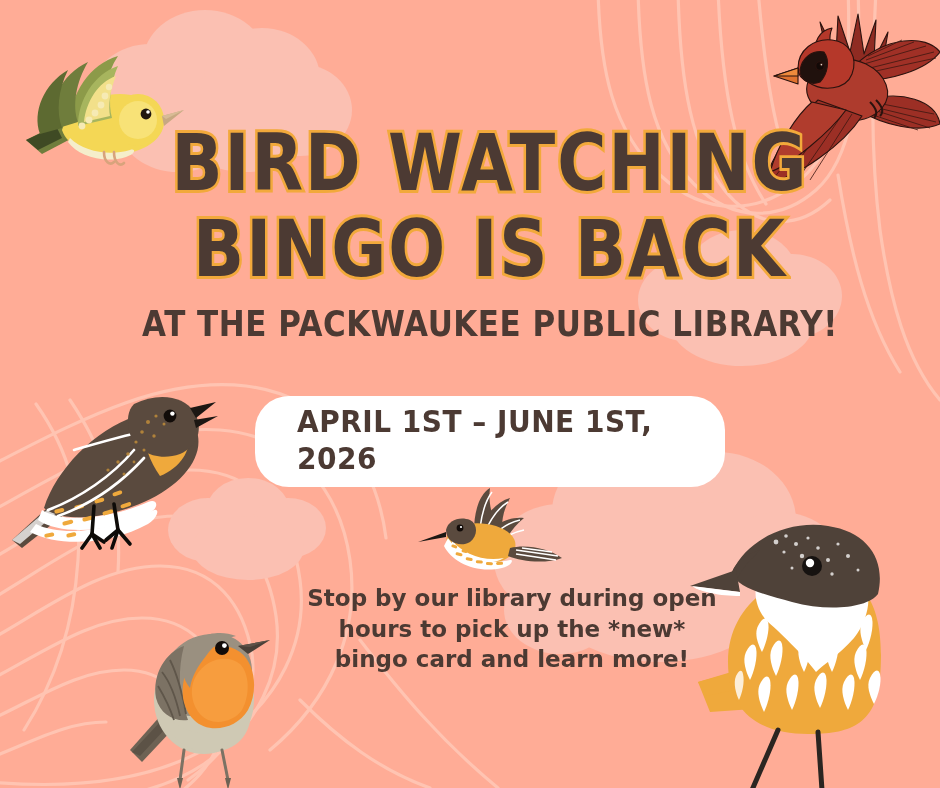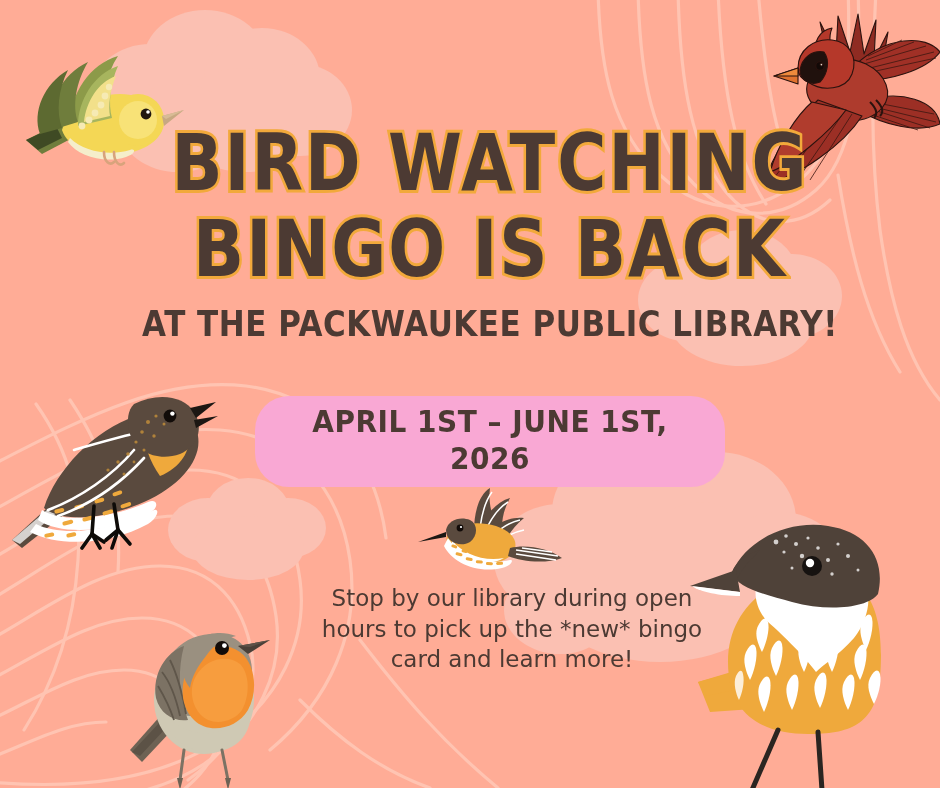--- a/index.html
+++ b/index.html
@@ -64,45 +64,44 @@
     text-transform:uppercase;
     transform:scaleY(1.15);
     transform-origin:center top;
   }
 
   .date-pill {
     position:absolute;
     left:50%;
     transform:translateX(-50%);
     top:396px;
-    background:#f9a8d4;
+    background:#ffffff;
     border-radius:34px;
     padding:11px 42px 14px 42px;
     min-width:470px;
-    text-align:center;
   }
   .date-pill .date-text {
     font-family:"DejaVu Sans", sans-serif;
     font-weight:bold;
     font-size:28px;
     letter-spacing:0.5px;
     color:#4c3a33;
     text-transform:uppercase;
     display:block;
     transform:scaleY(1.1);
   }
 
   .body-text {
     position:absolute;
     left:262px;
     width:420px;
     top:583px;
     text-align:center;
     font-family:"DejaVu Sans", sans-serif;
-    font-weight:normal;
+    font-weight:bold;
     font-size:23px;
     line-height:1.33;
     color:#4c3a33;
   }
 
   
   .bird { position:absolute; z-index:20; }
   #bird-warbler   { left:18px;  top:38px;   width:176px; height:136px; }
   #bird-cardinal  { left:758px; top:8px;    width:184px; height:182px; }
   #bird-flycatcher{ left:8px;   top:358px;  width:212px; height:192px; }

